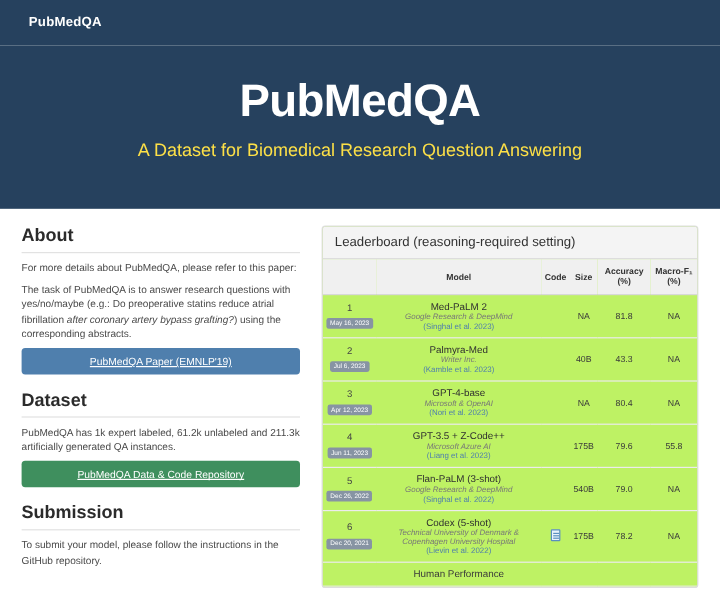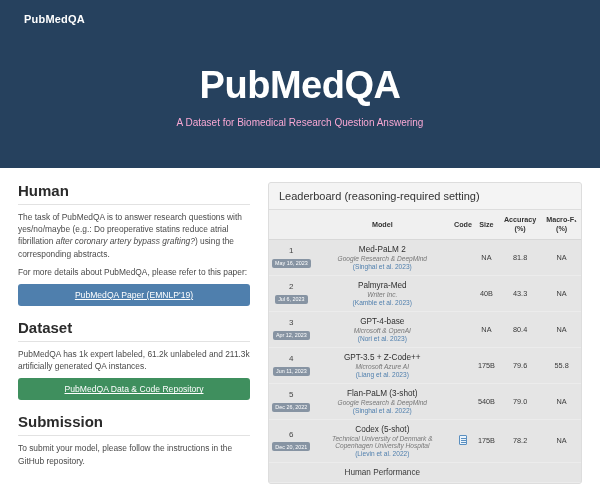--- a/index.html
+++ b/index.html
@@ -30,23 +30,23 @@
     text-align: center;
     padding: 26px 20px 40px 20px;
   }
   .hero h1 {
     margin: 0 0 10px 0;
     font-size: 38px;
     font-weight: bold;
     letter-spacing: -0.5px;
   }
   .hero .subtitle {
-    font-size: 10px;
+    font-size: 15px;
     font-weight: normal;
-    color: #f9a8d4;
+    color: #fde047;
   }
   .content {
     display: flex;
     padding: 14px 18px 0 18px;
     gap: 18px;
   }
   .left-col { width: 232px; flex: none; }
   .right-col { flex: 1; min-width: 0; }
 
   .section h2 {
@@ -79,21 +79,21 @@
     font-family: "Liberation Sans", sans-serif;
     text-decoration: underline;
   }
   .btn-paper { background: #4f7fad; }
   .btn-repo { background: #3f8f5e; }
 
   .panel {
     border: 1px solid #dddddd;
     border-radius: 3px;
     overflow: hidden;
-    background: #e5e5e5;
+    background: #bef264;
   }
   .panel-head {
     background: #f4f4f4;
     border-bottom: 1px solid #dddddd;
     padding: 7px 10px;
     font-size: 11px;
     color: #333;
   }
   table.lb {
     width: 100%;
@@ -159,23 +159,23 @@
 <div class="hero">
   <h1>PubMedQA</h1>
   <div class="subtitle">A Dataset for Biomedical Research Question Answering</div>
 </div>
 
 <div class="content">
 
   <div class="left-col">
 
     <div class="section">
-      <h2>Human</h2>
+      <h2>About</h2>
+      <p>For more details about PubMedQA, please refer to this paper:</p>
       <p><span>The task of PubMedQA is to answer research questions with yes/no/maybe (e.g.: Do preoperative statins reduce atrial fibrillation </span><em>after coronary artery bypass grafting?</em><span>) using the corresponding abstracts.</span></p>
-      <p>For more details about PubMedQA, please refer to this paper:</p>
       <button class="btn btn-paper">PubMedQA Paper (EMNLP'19)</button>
     </div>
 
     <div class="section">
       <h2>Dataset</h2>
       <p>PubMedQA has 1k expert labeled, 61.2k unlabeled and 211.3k artificially generated QA instances.</p>
       <button class="btn btn-repo">PubMedQA Data &amp; Code Repository</button>
     </div>
 
     <div class="section">

